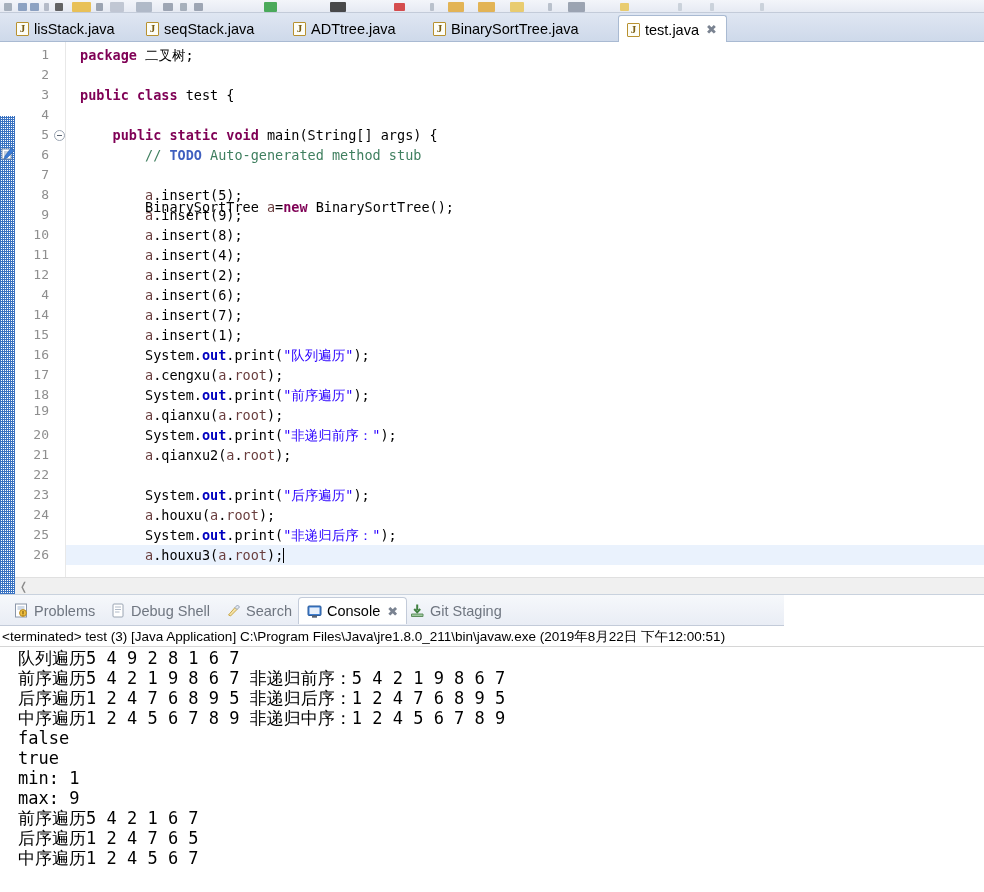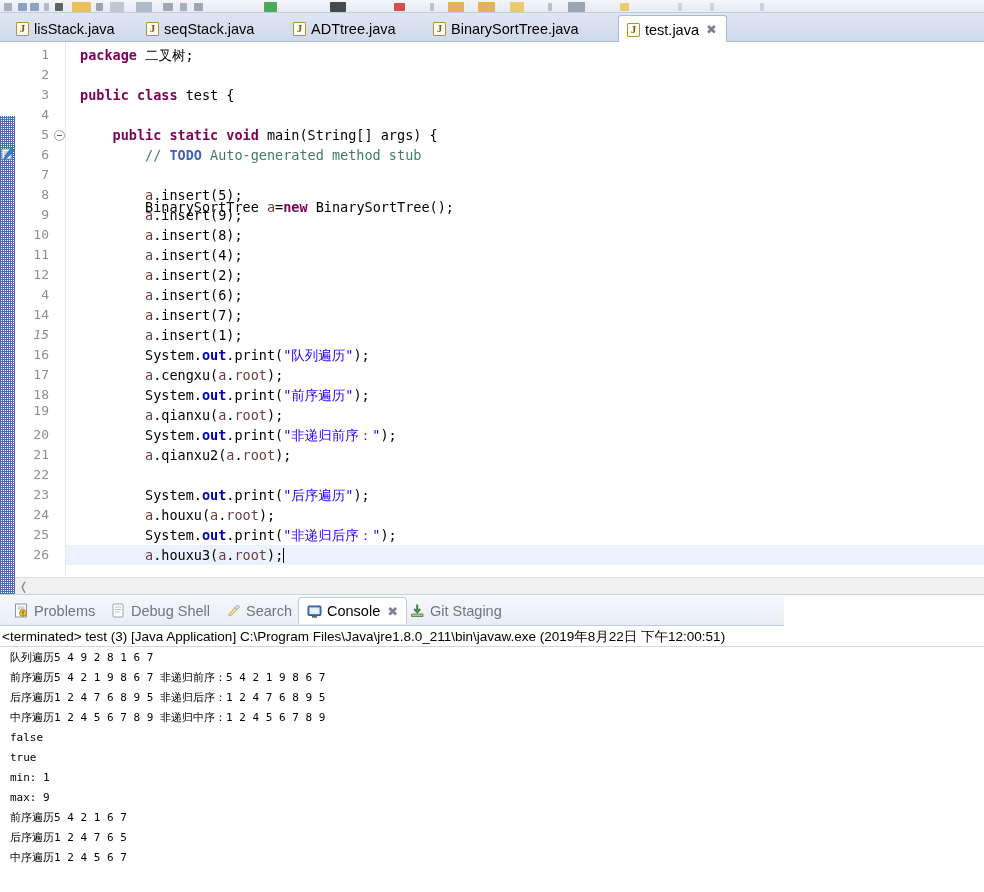--- a/index.html
+++ b/index.html
@@ -182,22 +182,22 @@
     position: absolute; left: 0; top: 31px; width: 984px; height: 21px;
     font-family: "Liberation Sans", sans-serif;
     font-size: 13.5px; color: #000;
     line-height: 21px; padding-left: 2px;
     white-space: nowrap;
     border-bottom: 1px solid #d6d6d6;
   }
   #console-out {
     position: absolute; left: 0; top: 53px; width: 984px; height: 244px;
     font-family: "DejaVu Sans Mono", monospace;
-    font-size: 11px; color: #000;
-    padding-left: 10px;
+    font-size: 17px; color: #000;
+    padding-left: 18px;
     white-space: pre;
   }
   .oline { height: 20px; line-height: 20px; }
 </style>
 </head>
 <body>
 
 <div id="toolbar">
     <div class="tb-ico" style="left: 4px; width: 8px; background: rgb(154, 164, 178); border-radius: 1px; height: 8px; top: 3px;"></div>
     <div class="tb-ico" style="left: 18px; width: 9px; background: rgb(123, 148, 184); border-radius: 1px; height: 8px; top: 3px;"></div>
@@ -270,21 +270,21 @@
       <div class="lnum" style="top: 83px;">5</div>
       <div class="lnum" style="top: 103px;">6</div>
       <div class="lnum" style="top: 123px;">7</div>
       <div class="lnum" style="top: 143px;">8</div>
       <div class="lnum" style="top: 163px;">9</div>
       <div class="lnum" style="top: 183px;">10</div>
       <div class="lnum" style="top: 203px;">11</div>
       <div class="lnum" style="top: 223px;">12</div>
       <div class="lnum" style="top: 243px;">4</div>
       <div class="lnum" style="top: 263px;">14</div>
-      <div class="lnum" style="top: 283px; font-style: italic;">15</div>
+      <div class="lnum" style="top: 283px;">15</div>
       <div class="lnum" style="top: 303px;">16</div>
       <div class="lnum" style="top: 323px;">17</div>
       <div class="lnum" style="top: 343px;">18</div>
       <div class="lnum" style="top: 359px;">19</div>
       <div class="lnum" style="top: 383px;">20</div>
       <div class="lnum" style="top: 403px;">21</div>
       <div class="lnum" style="top: 423px;">22</div>
       <div class="lnum" style="top: 443px;">23</div>
       <div class="lnum" style="top: 463px;">24</div>
       <div class="lnum" style="top: 483px;">25</div>

